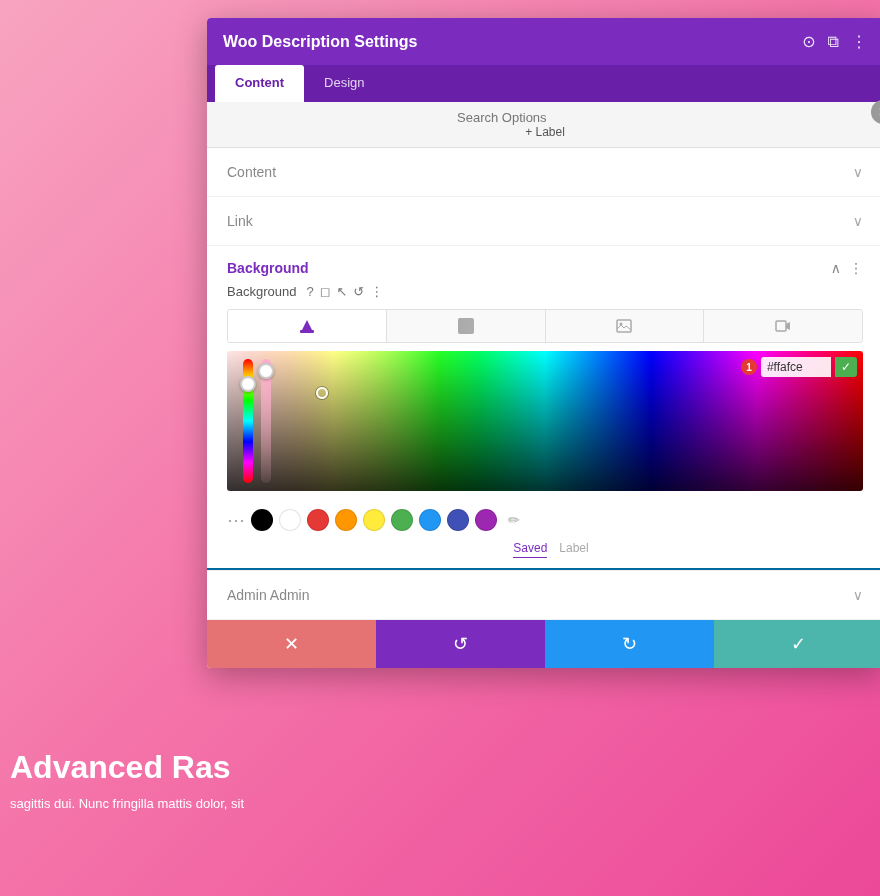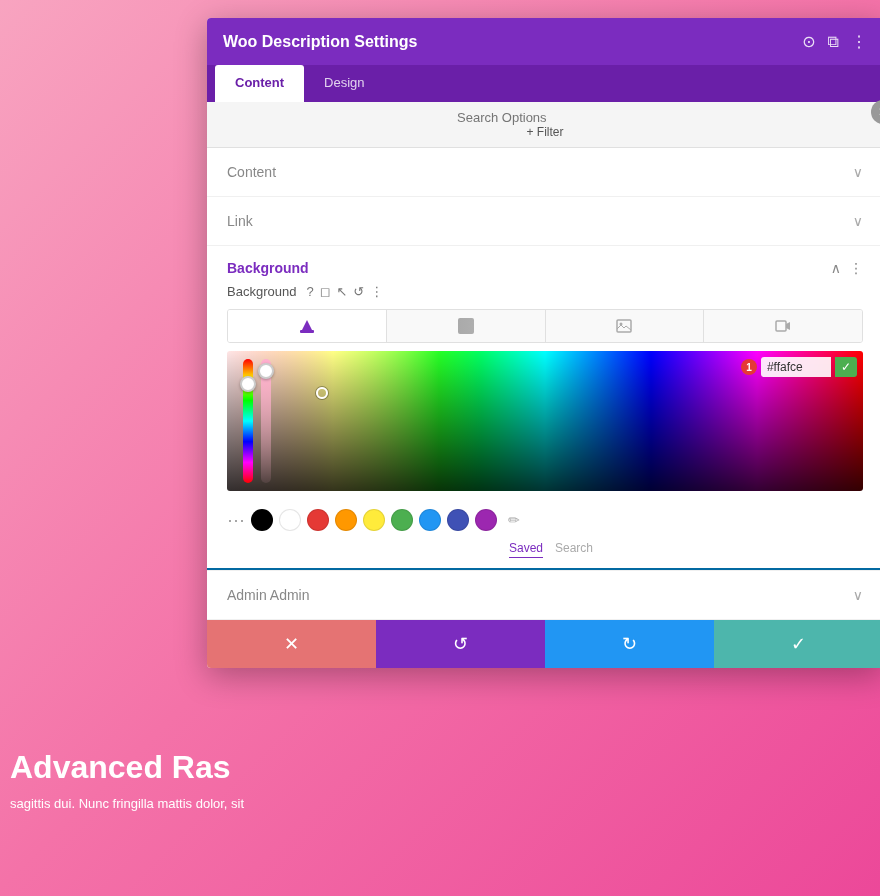--- a/index.html
+++ b/index.html
@@ -460,21 +460,21 @@
 
   <div class="tabs">
     <div class="tab active">Content</div>
     <div class="tab">Design</div>
   </div>
 
   <div class="modal-close">✕</div>
 
   <div class="search-bar">
     <input class="search-input" type="text" placeholder="Search Options" style="">
-    <button class="filter-btn">+ Filter</button>
+    <button class="filter-btn">+ Label</button>
   </div>
 
   <div class="modal-body">
 
     <div class="section-row">
       <span class="section-label">Content</span>
       <span class="chevron">∨</span>
     </div>
 
     <div class="section-row">
@@ -575,21 +575,21 @@
         <div class="swatch" style="background:#ffeb3b;"></div>
         <div class="swatch" style="background:#4caf50;"></div>
         <div class="swatch" style="background:#2196f3;"></div>
         <div class="swatch" style="background:#3f51b5;"></div>
         <div class="swatch" style="background:#9c27b0;"></div>
         <div class="swatch-pencil">✏</div>
       </div>
 
       <div class="saved-recent-tabs">
         <span class="saved-recent-tab active">Saved</span>
-        <span class="saved-recent-tab inactive">Search</span>
+        <span class="saved-recent-tab inactive">Label</span>
       </div>
     </div>
 
     <div class="admin-section section-row">
       <span class="section-label">Admin Admin</span>
       <span class="chevron">∨</span>
     </div>
 
   </div>
 

